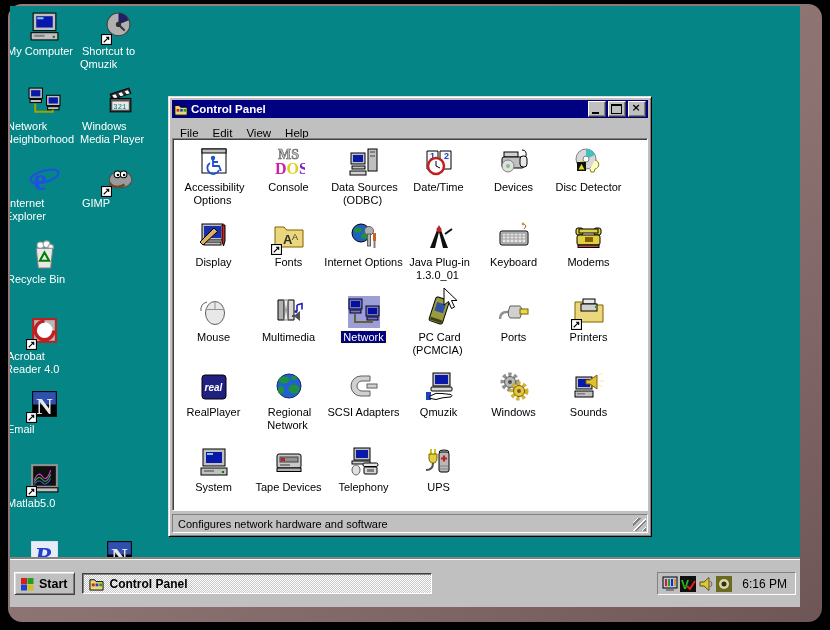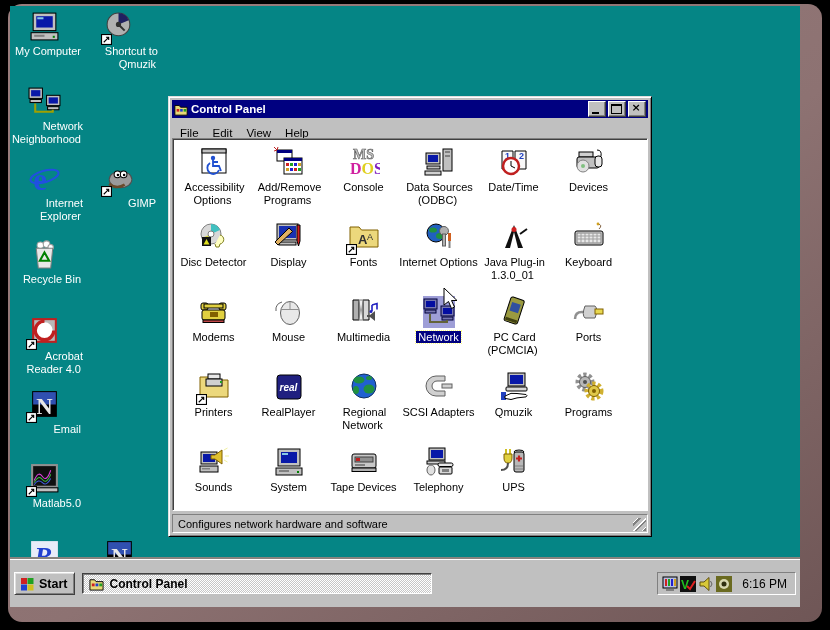--- a/index.html
+++ b/index.html
@@ -3,21 +3,21 @@
 <meta charset="utf-8">
 <style>
   html,body{margin:0;padding:0;}
   body{width:830px;height:630px;background:#000;position:relative;overflow:hidden;
        font-family:"Liberation Sans",sans-serif;-webkit-font-smoothing:none;}
   .bezel{position:absolute;left:8px;top:4px;width:814px;height:618px;border-radius:14px;
          background:linear-gradient(145deg,#9a7e7e 0%,#8d7272 55%,#6f5656 100%);}
   .desktop{position:absolute;left:10px;top:6px;width:790px;height:601px;background:#058585;overflow:hidden;}
 
   
-  .dicon{position:absolute;width:78px;text-align:right;color:#fff;font-size:11px;line-height:13px;cursor:default;}
+  .dicon{position:absolute;width:78px;text-align:left;color:#fff;font-size:11px;line-height:13px;cursor:default;}
   .iwrap{position:relative;width:33px;height:33px;margin:0 auto 2px;}
   .iwrap svg.ico{width:33px;height:33px;display:block;}
   .badge{position:absolute;left:-2px;bottom:-2px;width:11px;height:11px;}
 
   
   .window{position:absolute;left:158px;top:90px;width:484px;height:441px;background:#c0c0c0;
           border:1px solid;border-color:#dfdfdf #000 #000 #dfdfdf;
           box-shadow:inset 1px 1px 0 #fff, inset -1px -1px 0 #808080;padding:3px;box-sizing:border-box;}
   .titlebar{height:18px;background:#000080;display:flex;align-items:center;gap:3px;padding:0 2px;
             color:#fff;font-weight:bold;font-size:11.5px;}
@@ -397,20 +397,25 @@
         </svg>
         <svg class="badge">
           <use href="#i-shortcut"></use>
         </svg>
       </div><div class="lbl">Shortcut to Qmuzik</div></div>
   <div class="dicon" style="left:-5px;top:79px"><div class="iwrap">
         <svg class="ico">
           <use href="#i-network2pc"></use>
         </svg>
       </div><div class="lbl">Network Neighborhood</div></div>
+  <div class="dicon" style="left:70px;top:79px"><div class="iwrap">
+        <svg class="ico">
+          <use href="#i-wmp"></use>
+        </svg>
+      </div><div class="lbl">Windows Media Player</div></div>
   <div class="dicon" style="left:-5px;top:156px"><div class="iwrap">
         <svg class="ico">
           <use href="#i-ie"></use>
         </svg>
       </div><div class="lbl">Internet Explorer</div></div>
   <div class="dicon" style="left:70px;top:156px"><div class="iwrap">
         <svg class="ico">
           <use href="#i-gimp"></use>
         </svg>
         <svg class="badge">
@@ -493,28 +498,20 @@
             <div class="iwrap">
               <svg class="ico">
                 <use href="#i-access"></use>
               </svg>
             </div>
             <div class="cap"><span class="lbl">Accessibility Options</span></div>
           </div>
         <div class="citem">
             <div class="iwrap">
               <svg class="ico">
-                <use href="#i-addremove"></use>
-              </svg>
-            </div>
-            <div class="cap"><span class="lbl">Add/Remove Programs</span></div>
-          </div>
-        <div class="citem">
-            <div class="iwrap">
-              <svg class="ico">
                 <use href="#i-msdos"></use>
               </svg>
             </div>
             <div class="cap"><span class="lbl">Console</span></div>
           </div>
         <div class="citem">
             <div class="iwrap">
               <svg class="ico">
                 <use href="#i-datasources"></use>
               </svg>
@@ -681,21 +678,21 @@
               </svg>
             </div>
             <div class="cap"><span class="lbl">Qmuzik</span></div>
           </div>
         <div class="citem">
             <div class="iwrap">
               <svg class="ico">
                 <use href="#i-services"></use>
               </svg>
             </div>
-            <div class="cap"><span class="lbl">Programs</span></div>
+            <div class="cap"><span class="lbl">Windows</span></div>
           </div>
 
         <div class="citem">
             <div class="iwrap">
               <svg class="ico">
                 <use href="#i-sounds"></use>
               </svg>
             </div>
             <div class="cap"><span class="lbl">Sounds</span></div>
           </div>

